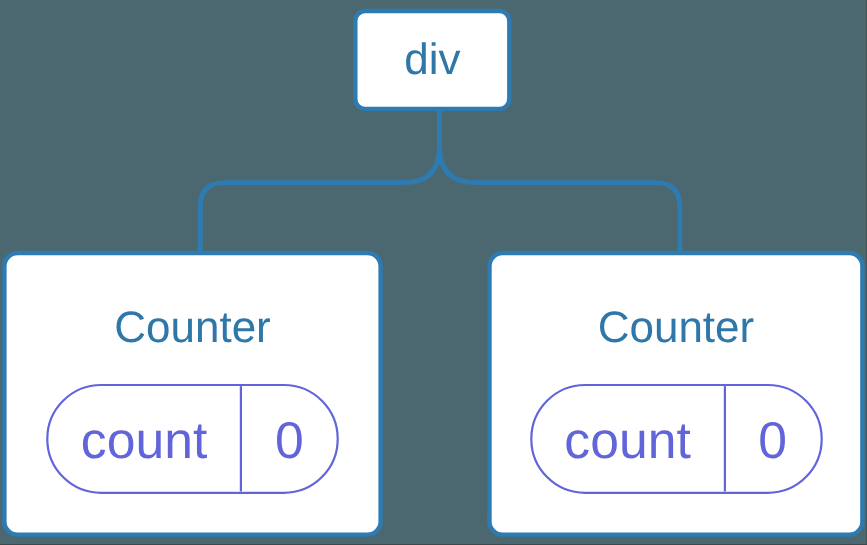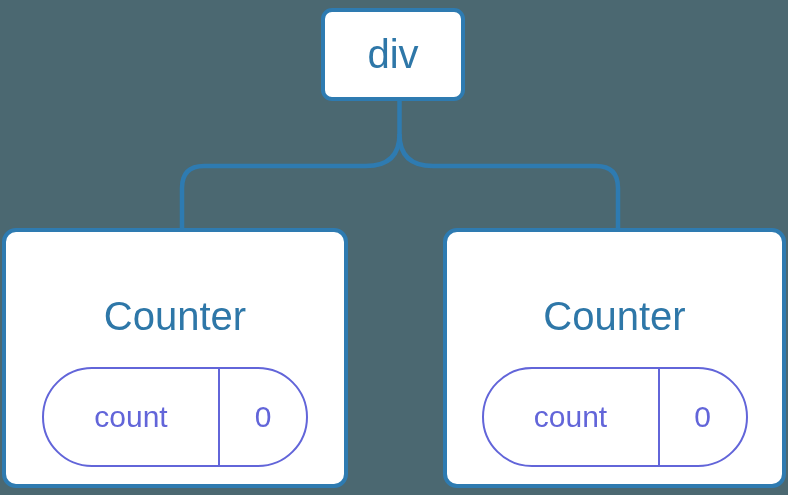--- a/index.html
+++ b/index.html
@@ -48,41 +48,40 @@
     color: var(--node-text, #2e77a8);
   }
   .card {
     top: 228px;
     height: 260px;
     border-radius: 14px;
     display: flex;
     flex-direction: column;
     align-items: center;
     padding-top: 46px;
-    justify-content: center;
   }
   .card-left  { left: 2px;   width: 346px; }
   .card-right { left: 443px; width: 343px; }
   .card-title {
     font-size: 40px;
     font-weight: 500;
     line-height: 40px;
     color: var(--node-text, #2e77a8);
   }
   .pill {
     box-sizing: border-box;
     margin-top: 31px;
     width: 266px;
     height: 100px;
     border: 2px solid var(--state-accent, #6265d9);
     border-radius: 50px;
     display: flex;
     overflow: hidden;
     color: var(--state-accent, #6265d9);
-    font-size: 30px;
+    font-size: 47px;
     font-weight: 400;
   }
   .pill-key {
     box-sizing: border-box;
     width: 176px;
     border-right: 2px solid var(--state-accent, #6265d9);
     display: flex;
     align-items: center;
     justify-content: center;
   }

